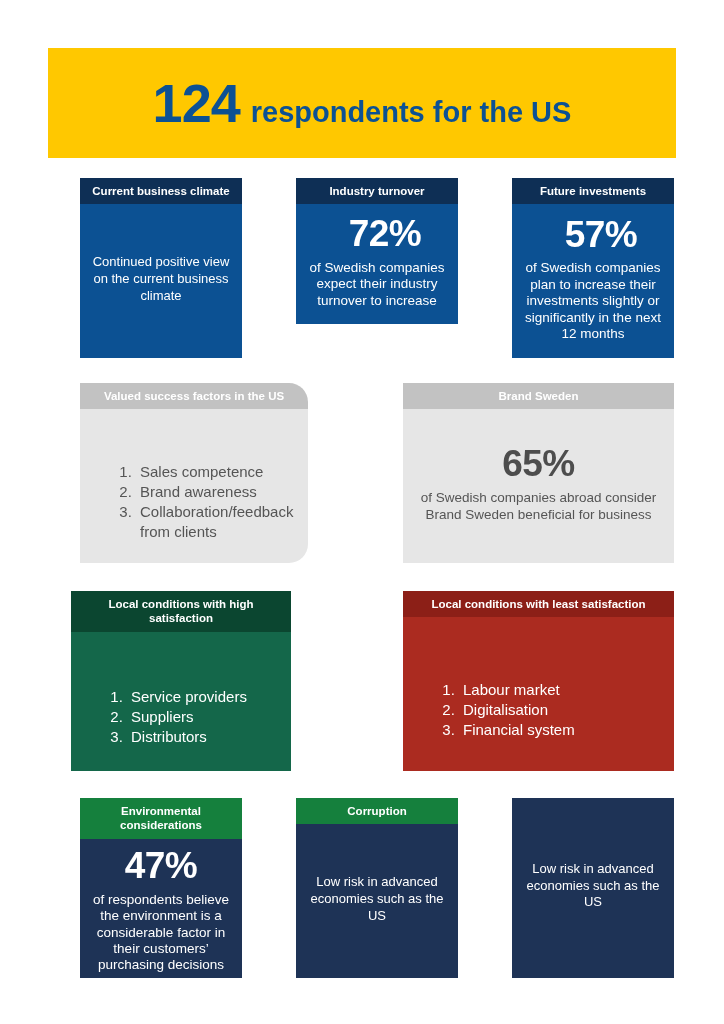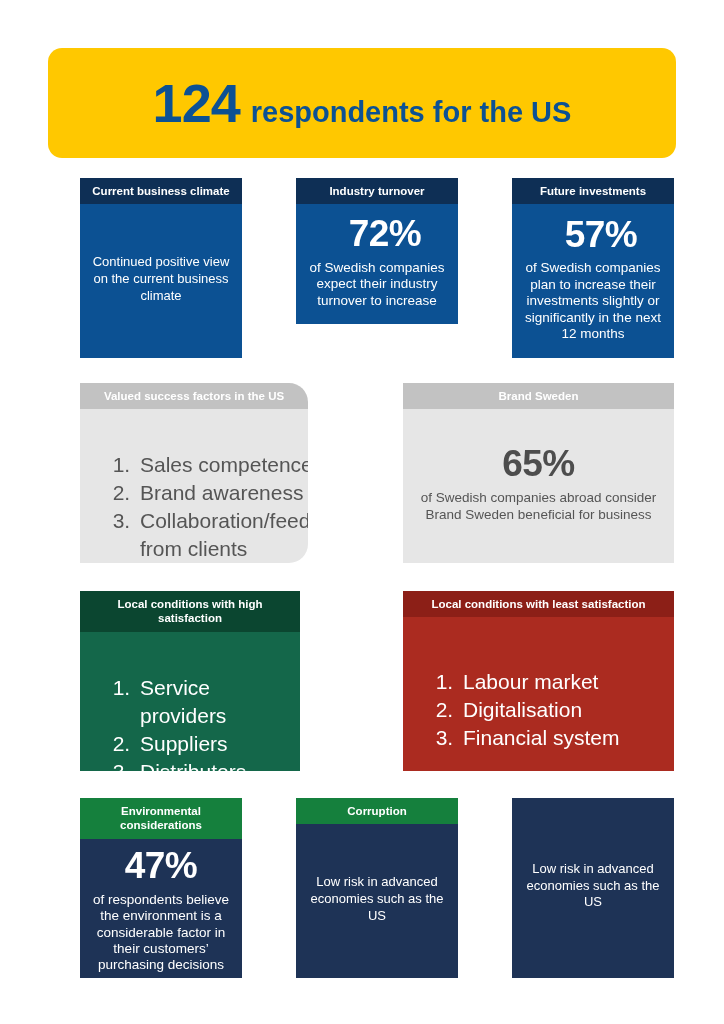--- a/index.html
+++ b/index.html
@@ -24,21 +24,20 @@
   .banner {
     position: absolute;
     left: 48px;
     top: 48px;
     width: 628px;
     height: 110px;
     background: #FFC800;
     display: flex;
     align-items: center;
     justify-content: center;
-    border-radius: 14px;
   }
   .banner-inner {
     display: flex;
     align-items: baseline;
     justify-content: center;
     color: #0C5193;
     white-space: nowrap;
   }
   .banner-number {
     font-size: 54px;
@@ -102,21 +101,21 @@
 
   
   .card-body.list-body {
     align-items: flex-start;
     justify-content: center;
     padding: 6px 18px 10px 30px;
   }
   ol.ranked {
     list-style: decimal;
     padding-left: 26px;
-    font-size: 21px;
+    font-size: 15px;
     line-height: 1.33;
     text-align: left;
     margin-top: 36px;
   }
   ol.ranked li { padding-left: 4px; }
 
   
   .theme-blue .card-header { background: #0E2F55; }
   .theme-blue .card-body   { background: #0C5193; color: #ffffff; }
   .theme-blue .stat        { color: #ffffff; margin-left: 16px; }
@@ -189,21 +188,21 @@
   </div>
 
   <div class="card theme-grey" style="left:371px; top:383px; width:303px; height:180px;">
     <div class="card-header">Brand Sweden</div>
     <div class="card-body">
       <div class="stat">65%</div>
       <div class="stat-sub">of Swedish companies abroad consider Brand Sweden beneficial for business</div>
     </div>
   </div>
 
-  <div class="card theme-green" style="left:48px; top:591px; width:252px; height:180px;">
+  <div class="card theme-green" style="left:39px; top:591px; width:252px; height:180px;">
     <div class="card-header">Local conditions with high satisfaction</div>
     <div class="card-body list-body">
       <ol class="ranked">
         <li>Service providers</li>
         <li>Suppliers</li>
         <li>Distributors</li>
       </ol>
     </div>
   </div>
 

